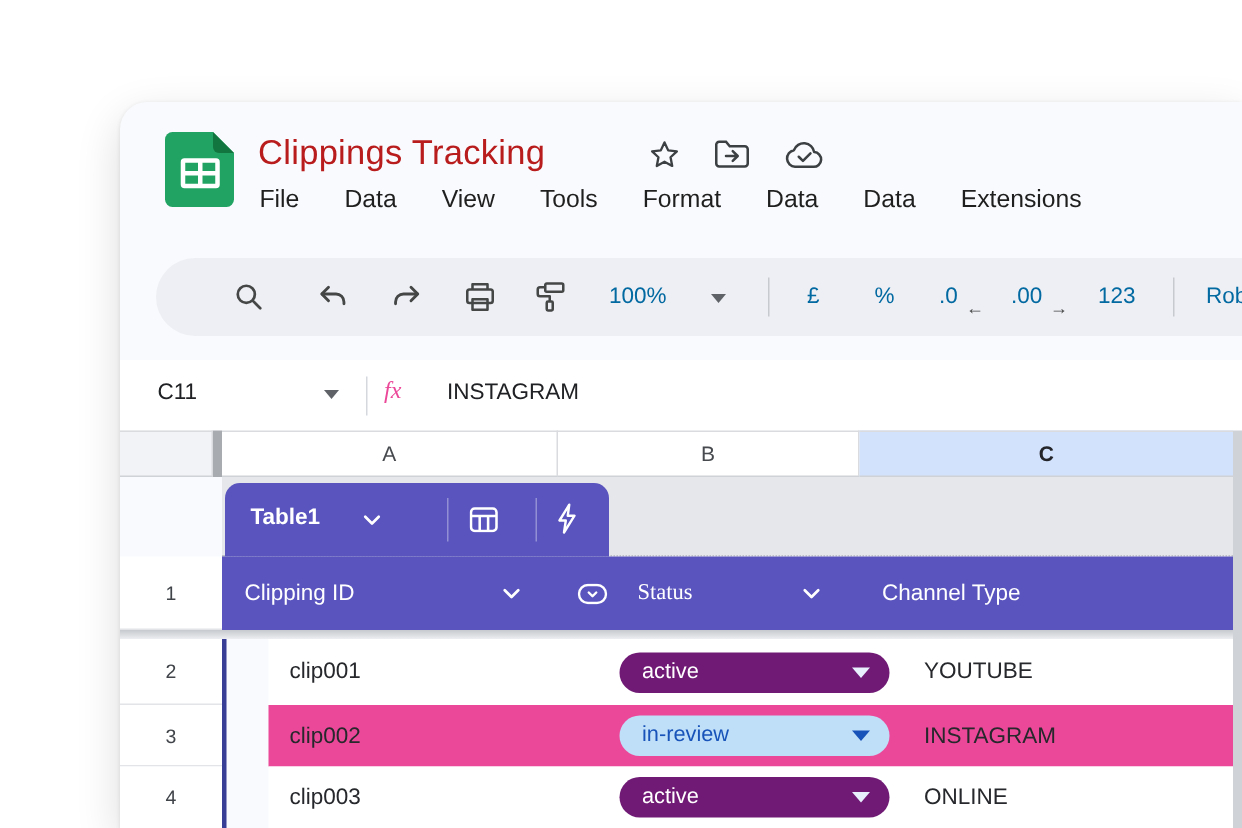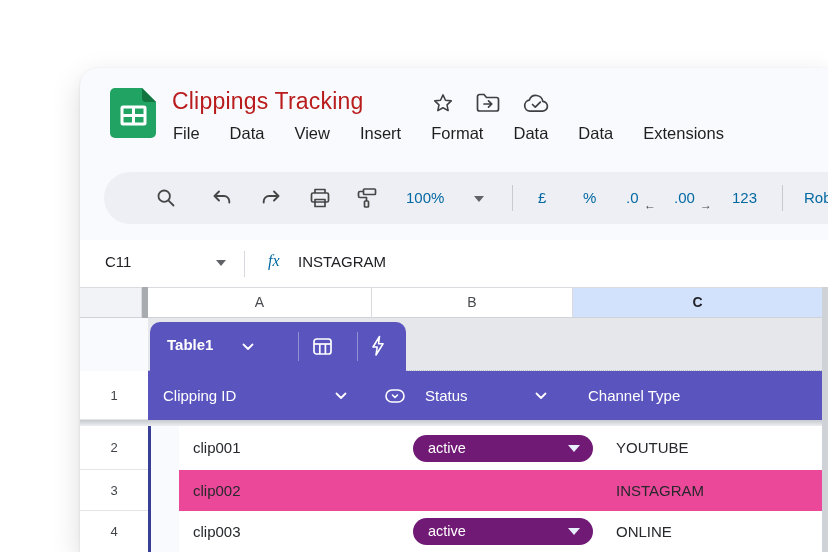--- a/index.html
+++ b/index.html
@@ -24,22 +24,22 @@
              background:#edeff4; border-radius:26px 0 0 26px; }
   .tool-txt { position:absolute; top:0; height:52px; line-height:52px; font-size:15px; color:#0369a1; }
   .caret { width:0; height:0; border-left:5px solid transparent; border-right:5px solid transparent;
            border-top:6px solid #5f6368; }
   .vdiv { position:absolute; top:13px; width:1px; height:26px; background:#c7cace; }
   .mini-arrow { position:absolute; font-size:12px; color:#444746; }
 
   
   .formulabar { position:absolute; left:0; top:172px; width:748px; height:47px; background:#ffffff;padding-left:41px; }
   .fb-ref { position:absolute; left:25px; top:13px; font-size:15px; color:#202124; }
-  .fb-fx { position:absolute; left:188px; top:12px; font-family:"Liberation Serif", serif;
-           font-style:italic; font-size:16px; color:#0369a1; }
+  .fb-fx { position:absolute; left:176px; top:12px; font-family:"Liberation Serif", serif;
+           font-style:italic; font-size:16px; color:#ec4899; }
   .fb-val { position:absolute; left:218px; top:13px; font-size:15px; color:#202124; }
 
   
   .colrow { position:absolute; left:0; top:219px; width:748px; height:31px; }
   .colcell { position:absolute; top:0; height:31px; border-top:1px solid #d9dbde;
              border-bottom:1px solid #cfd2d6; border-right:1px solid #d9dbde;
              background:#ffffff; text-align:center; line-height:29px; font-size:14px; color:#474a4e; }
   .corner { left:0; width:62px; background:#f1f3f6; }
   .cornerstrip { position:absolute; left:62px; top:0; width:6px; height:31px; background:#a8abb0; }
   .col-c { background:#d2e2fc !important; font-weight:bold; color:#23252a !important; }
@@ -113,21 +113,21 @@
       <svg width="27" height="19" viewBox="0 0 27 19" fill="none" stroke="#3c4043" stroke-width="1.7" stroke-linecap="round" stroke-linejoin="round">
         <path d="M7 17.2 a5.6 5.6 0 0 1 -0.7 -11.1 A7 7 0 0 1 19.8 7.4 a4.9 4.9 0 0 1 -0.6 9.8 Z"></path>
         <path d="M9.5 10.5 L12.3 13.2 L17.3 8.2"></path>
       </svg>
     </div>
 
     <div class="menubar">
       <span>File</span>
       <span>Data</span>
       <span>View</span>
-      <span>Insert</span>
+      <span>Tools</span>
       <span>Format</span>
       <span>Data</span>
       <span>Data</span>
       <span>Extensions</span>
     </div>
 
     <div class="toolbar">
       <div class="abs" style="left:52px; top:16px;">
         <svg width="20" height="20" viewBox="0 0 20 20" fill="none" stroke="#444746" stroke-width="1.8" stroke-linecap="round">
           <circle cx="8.2" cy="8.2" r="5.7"></circle>
@@ -222,21 +222,21 @@
         <svg width="12" height="8" viewBox="0 0 12 8" fill="none" stroke="#ffffff" stroke-width="1.8" stroke-linecap="round" stroke-linejoin="round">
             <path d="M1.5 1.5 L6 6 L10.5 1.5"></path>
           </svg>
       </div>
       <div class="abs" style="left:237px; top:18px;">
         <svg width="20" height="14" viewBox="0 0 20 14" fill="none" stroke="#ffffff" stroke-width="1.6" stroke-linejoin="round" stroke-linecap="round">
           <rect x="1" y="1" width="18" height="12" rx="6"></rect>
           <path d="M7.5 6 L10 8.5 L12.5 6"></path>
         </svg>
       </div>
-      <span class="hdr-txt" style="left:277px;">Status</span>
+      <span class="hdr-txt" style="left:277px;font-family:Liberation Serif, serif;">Status</span>
       <div class="abs" style="left:387px; top:21px;">
         <svg width="12" height="8" viewBox="0 0 12 8" fill="none" stroke="#ffffff" stroke-width="1.8" stroke-linecap="round" stroke-linejoin="round">
             <path d="M1.5 1.5 L6 6 L10.5 1.5"></path>
           </svg>
       </div>
       <span class="hdr-txt" style="left:440px;">Channel Type</span>
     </div>
     <div class="shadowband"></div>
 
     <div class="navy-border"></div>
@@ -247,20 +247,24 @@
       <div class="pill pill-dark" style="top:9px;">
         <span>active</span>
         <span class="pill-tri tri-light"></span>
       </div>
       <span class="cell-txt chan-txt" style="left:437px; top:13px;">YOUTUBE</span>
     </div>
 
     <div class="gut-cell" style="top:402px; height:41px; line-height:41px;">3</div>
     <div class="row-content" style="top:402px; height:41px; background:#ec4899;">
       <span class="cell-txt" style="left:14px; top:12px;">clip002</span>
+      <div class="pill pill-light" style="top:7px;">
+        <span>in-review</span>
+        <span class="pill-tri tri-dark"></span>
+      </div>
       <span class="cell-txt chan-txt" style="left:437px; top:12px;">INSTAGRAM</span>
     </div>
 
     <div class="gut-cell" style="top:443px; height:41px; line-height:41px; border-bottom:none;">4</div>
     <div class="row-content" style="top:443px; height:41px; background:#ffffff;">
       <span class="cell-txt" style="left:14px; top:12px;">clip003</span>
       <div class="pill pill-dark" style="top:7px;">
         <span>active</span>
         <span class="pill-tri tri-light"></span>
       </div>

